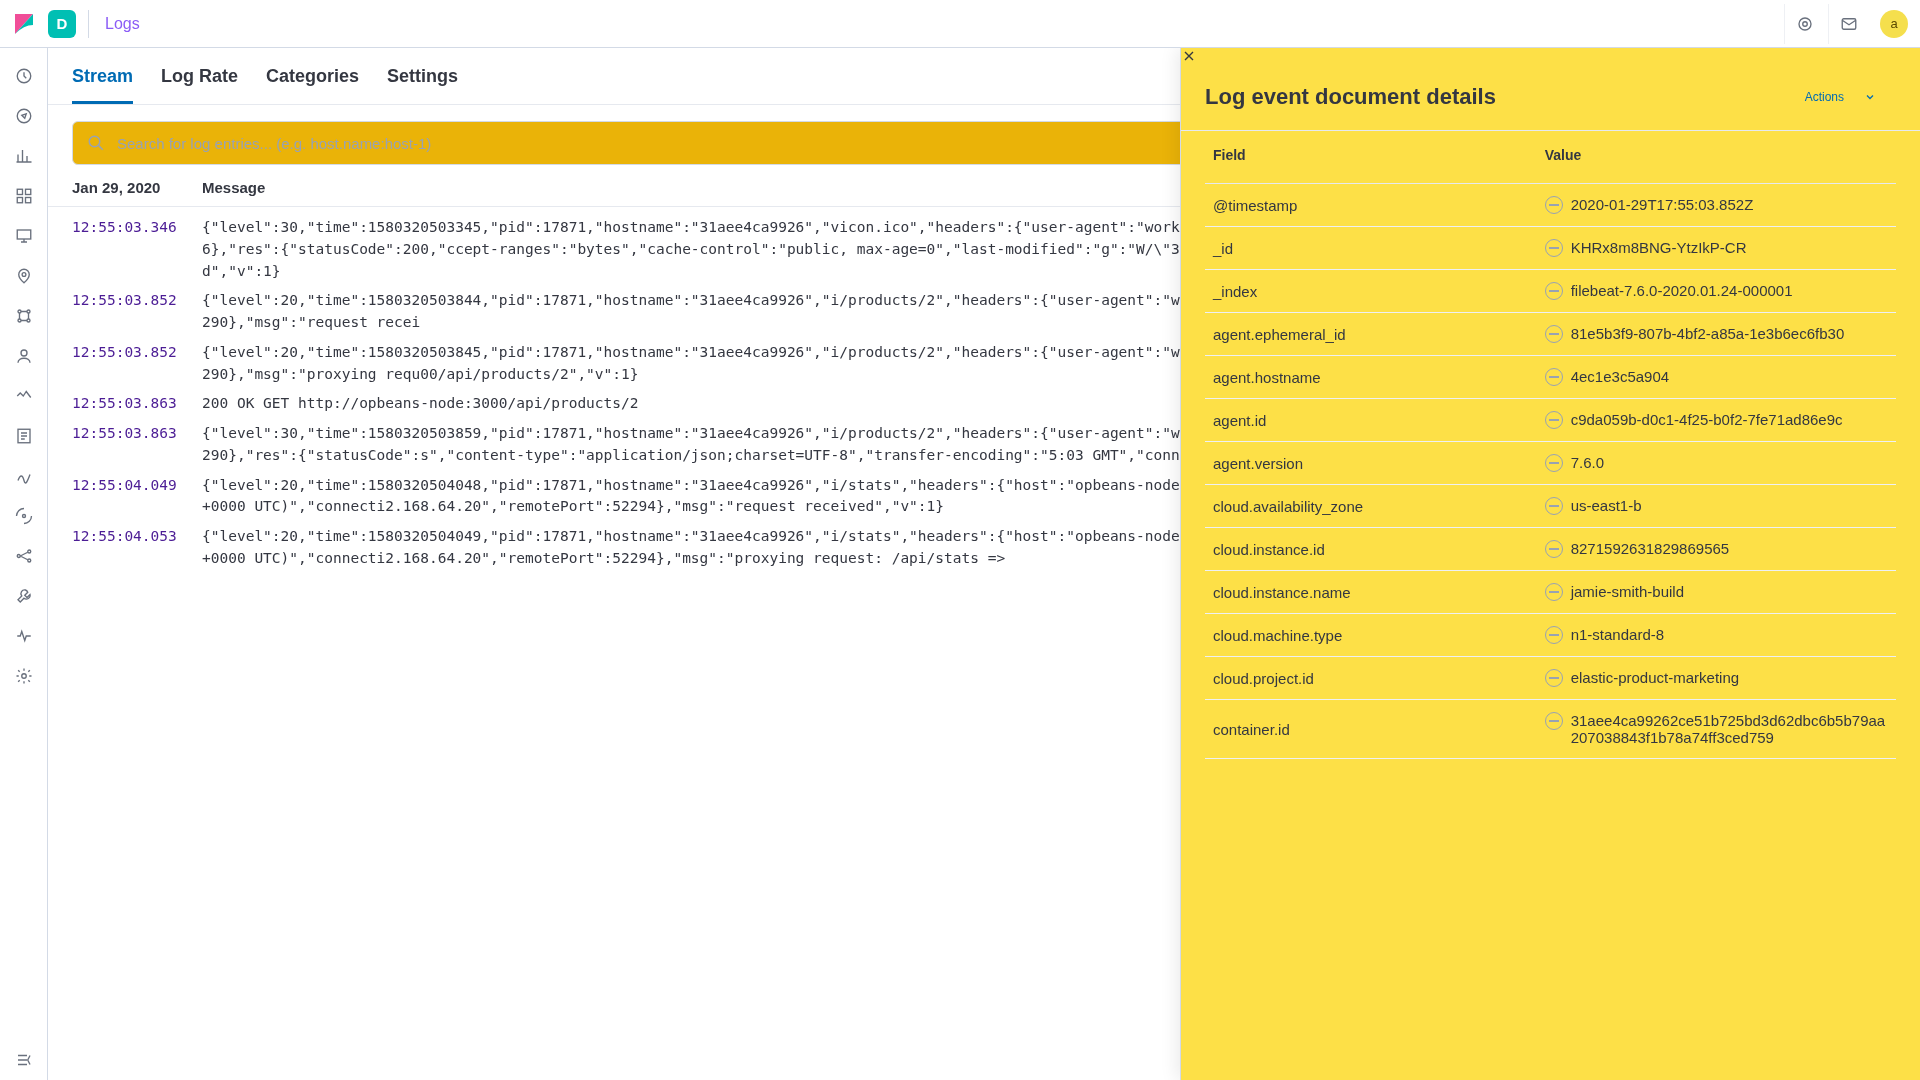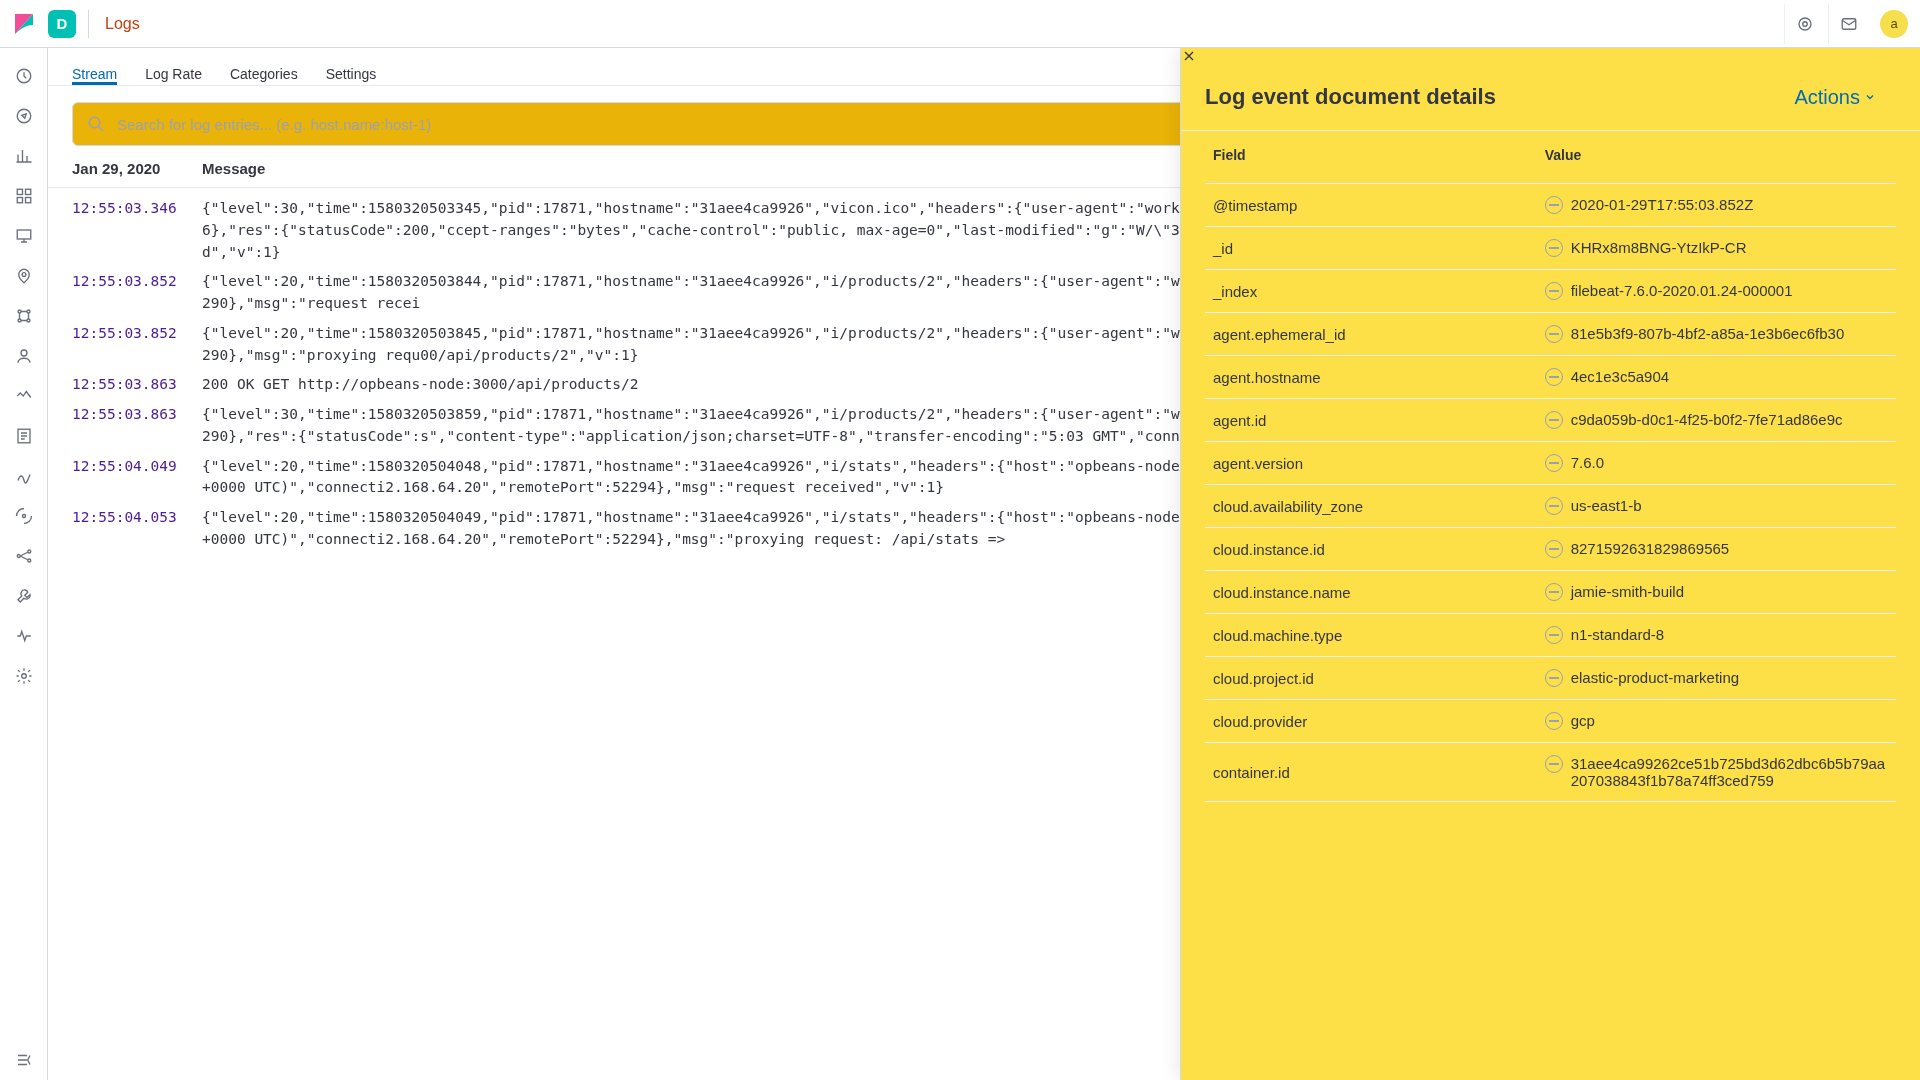--- a/index.html
+++ b/index.html
@@ -2,55 +2,55 @@
 <html><head>
 <meta charset="utf-8">
 <style>
 * { box-sizing: border-box; margin: 0; padding: 0; }
 body { font-family: -apple-system, BlinkMacSystemFont, "Segoe UI", Helvetica, Arial, sans-serif; font-size: 14px; color: #343741; background: #fff; overflow: hidden; }
 
 .topbar { height: 48px; display: flex; align-items: center; border-bottom: 1px solid #d3dae6; padding: 0 12px; }
 .topbar .logo { width: 24px; height: 24px; margin-right: 12px; }
 .topbar .space-badge { width: 28px; height: 28px; border-radius: 6px; background: #00bfb3; color: #fff; display: flex; align-items: center; justify-content: center; font-weight: 600; font-size: 15px; margin-right: 12px; }
 .topbar .divider { width: 1px; height: 28px; background: #d3dae6; margin-right: 16px; }
-.topbar .breadcrumb { font-size: 16px; color: #c2410c; }
+.topbar .breadcrumb { font-size: 16px; color: #8b5cf6; }
 .topbar .right { margin-left: auto; display: flex; align-items: center; gap: 4px; }
 .topbar .icon-btn { width: 40px; height: 40px; display: flex; align-items: center; justify-content: center; border-left: 1px solid #eef0f4; cursor: pointer; }
 .topbar .avatar { width: 28px; height: 28px; border-radius: 50%; background: #f5df4d; color: #5a4a00; display: flex; align-items: center; justify-content: center; font-size: 13px; margin-left: 8px; cursor: pointer; }
 
 .layout { display: flex; height: calc(100vh - 48px); }
 
 .sidenav { width: 48px; border-right: 1px solid #d3dae6; display: flex; flex-direction: column; padding-top: 8px; }
 .sidenav .nav-item { width: 48px; height: 40px; display: flex; align-items: center; justify-content: center; cursor: pointer; color: #69707d; }
 .sidenav .nav-item svg { width: 18px; height: 18px; }
 .sidenav .spacer { flex: 1; }
 
 .main { flex: 1; display: flex; flex-direction: column; overflow: hidden; position: relative; }
 
 .tabs { display: flex; gap: 28px; padding: 18px 24px 0 24px; border-bottom: 1px solid #e6e9ef; }
-.tabs .tab { font-size: 14px; font-weight: 400; color: #343741; cursor: pointer; border-bottom: 3px solid transparent; }
+.tabs .tab { padding-bottom: 14px; font-size: 18px; font-weight: 700; color: #343741; cursor: pointer; border-bottom: 3px solid transparent; }
 .tabs .tab.active { color: #006bb4; border-bottom-color: #006bb4; }
 
 .searchbar { margin: 16px 24px 0 24px; border: 1px solid #d3dae6; border-radius: 6px; height: 44px; display: flex; align-items: center; padding: 0 14px; gap: 12px; background: #eab308; }
 .searchbar input { flex: 1; border: none; outline: none; background: transparent; font-size: 15px; color: #343741; }
 .searchbar input::placeholder { color: #98a2b3; }
 
 .log-header { display: flex; padding: 14px 24px 10px 24px; font-weight: 700; font-size: 15px; border-bottom: 1px solid #e6e9ef; }
 .log-header .col-ts { width: 130px; }
 .log-header .col-msg { flex: 1; }
 
 .log-list { flex: 1; overflow-y: auto; padding: 6px 0; font-family: "Menlo", "Consolas", monospace; font-size: 14.5px; line-height: 1.5; }
 .log-row { display: flex; padding: 4px 24px; }
 .log-row .ts { width: 130px; color: #4c1d95; flex-shrink: 0; }
 .log-row .msg { flex: 1; word-break: break-all; white-space: pre-wrap; color: #343741; }
 
 .flyout { position: absolute; top: 0; right: 0; width: 740px; height: 100%; background: #fde047; border-left: 1px solid #d3dae6; box-shadow: -4px 0 16px rgba(0,0,0,0.08); display: flex; flex-direction: column; z-index: 10; }
 .flyout-header { display: flex; align-items: center; padding: 20px 24px; border-bottom: 1px solid #e6e9ef; }
 .flyout-header h2 { font-size: 22px; font-weight: 700; flex: 1; }
-.flyout-header .actions { color: #006bb4; font-size: 20px; font-weight: 500; cursor: pointer; display: flex; align-items: center; gap: 4px; margin-right: 20px; }
+.flyout-header .actions { color: #006bb4; font-size: 12px; font-weight: 500; cursor: pointer; display: flex; align-items: center; gap: 20px; margin-right: 20px; }
 .flyout-body { flex: 1; overflow-y: auto; padding: 0 24px 24px 24px; }
 .field-table { width: 100%; border-collapse: collapse; }
 .field-table th { text-align: left; font-weight: 700; font-size: 14px; padding: 16px 8px 20px 8px; border-bottom: 1px solid #e6e9ef; }
 .field-table td { padding: 12px 8px; border-bottom: 1px solid #eef0f4; font-size: 15px; vertical-align: middle; }
 .field-table .field-col { width: 48%; color: #343741; }
 .field-table .value-col { color: #343741; }
 .value-cell { display: flex; align-items: flex-start; gap: 8px; word-break: break-all; }
 .filter-icon { width: 18px; height: 18px; flex-shrink: 0; border: 1.5px solid #98a2b3; border-radius: 50%; position: relative; cursor: pointer; }
 .filter-icon::after { content: ""; position: absolute; left: 3px; right: 3px; top: 7px; height: 1.5px; background: #98a2b3; }
 
@@ -373,29 +373,20 @@
               <tr>
                 <td class="field-col">cloud.project.id</td>
                 <td class="value-col">
                   <div class="value-cell">
                     <span class="filter-icon"></span>
                     <span>elastic-product-marketing</span>
                   </div>
                 </td>
               </tr>
               <tr>
-                <td class="field-col">cloud.provider</td>
-                <td class="value-col">
-                  <div class="value-cell">
-                    <span class="filter-icon"></span>
-                    <span>gcp</span>
-                  </div>
-                </td>
-              </tr>
-              <tr>
                 <td class="field-col">container.id</td>
                 <td class="value-col">
                   <div class="value-cell">
                     <span class="filter-icon"></span>
                     <span>31aee4ca99262ce51b725bd3d62dbc6b5b79aa207038843f1b78a74ff3ced759</span>
                   </div>
                 </td>
               </tr>
             </tbody>
         </table>

